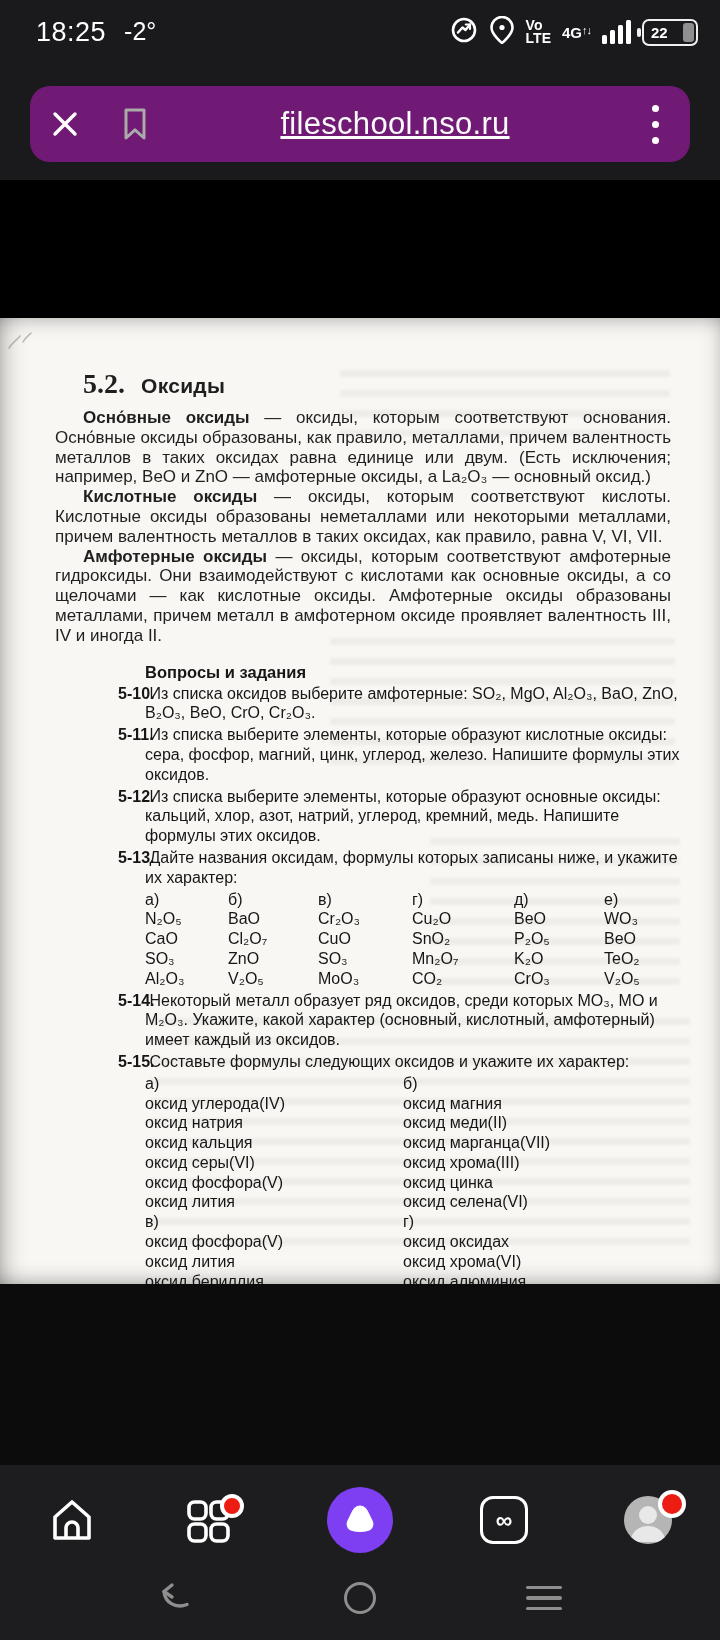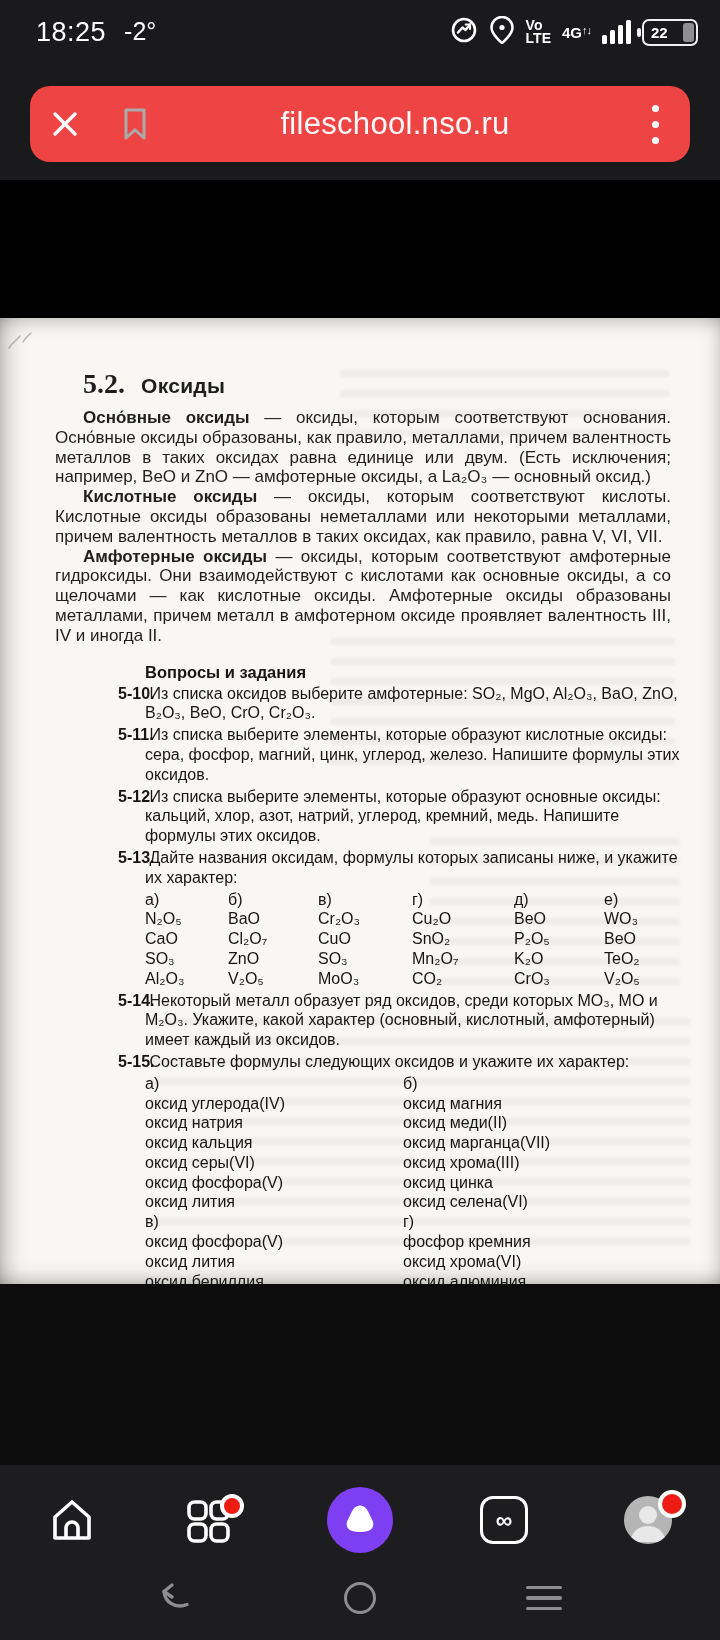--- a/index.html
+++ b/index.html
@@ -17,22 +17,22 @@
   .g4{display:flex;flex-direction:row;line-height:13px;font-size:15px;font-weight:700;align-items:flex-start;}
   .g4 .arrows{font-size:11px;line-height:9px;font-weight:400;letter-spacing:-1px;}
   .signal{display:flex;align-items:flex-end;gap:3px;}
   .signal i{display:block;width:5px;background:#fff;border-radius:1.5px;}
   .battery{position:relative;width:56px;height:27px;border:2.5px solid #f0f0f0;border-radius:7px;
            display:flex;align-items:center;box-sizing:border-box;}
   .battery .cap{position:absolute;left:-7px;top:7px;width:4px;height:9px;background:#f0f0f0;border-radius:2px;}
   .battery .pct{font-size:15px;font-weight:700;color:#fff;margin-left:7px;}
   .battery .fill{position:absolute;right:2px;top:2px;bottom:2px;width:11px;background:#8f8f8f;border-radius:3px;}
   
-  .address-bar{position:absolute;left:30px;right:30px;top:86px;height:76px;background:#ef4444;
-               border-radius:20px;display:flex;align-items:center;color:#fff;}
+  .address-bar{position:absolute;left:30px;right:30px;top:86px;height:76px;background:#701a75;
+               border-radius:20px;display:flex;align-items:center;color:#fff;text-decoration:underline;}
   .ab-btn{width:70px;display:flex;justify-content:center;align-items:center;flex:none;}
   .ab-url{flex:1;text-align:center;font-size:31px;font-weight:400;letter-spacing:.3px;color:#fafafa;}
   .kebab{display:flex;flex-direction:column;gap:9px;}
   .kebab i{width:7px;height:7px;border-radius:50%;background:#fff;display:block;}
   
   .scan-page{position:absolute;left:0;top:318px;width:720px;height:966px;background:#f8f7f4;
     box-shadow:inset 20px 0 24px -18px rgba(0,0,0,.35), inset -16px 0 20px -16px rgba(0,0,0,.22),
                inset 0 18px 20px -16px rgba(0,0,0,.25), inset 0 -18px 20px -16px rgba(0,0,0,.3);
     color:#1f1f1f;}
   .bleed{position:absolute;opacity:.30;filter:blur(1.4px);
@@ -242,21 +242,21 @@
     </div>
     <div class="names-row">
       <div class="names-col nc-left">
         <div>в)</div>
         <div>оксид фосфора(V)</div>
         <div>оксид лития</div>
         <div>оксид бериллия</div>
       </div>
       <div class="names-col">
         <div>г)</div>
-        <div>фосфор кремния</div>
+        <div>оксид оксидах</div>
         <div>оксид хрома(VI)</div>
         <div>оксид алюминия</div>
       </div>
     </div>
   </div>
 </main>
 
 <div class="void-bottom"></div>
 
 <nav class="bottom-bar">

